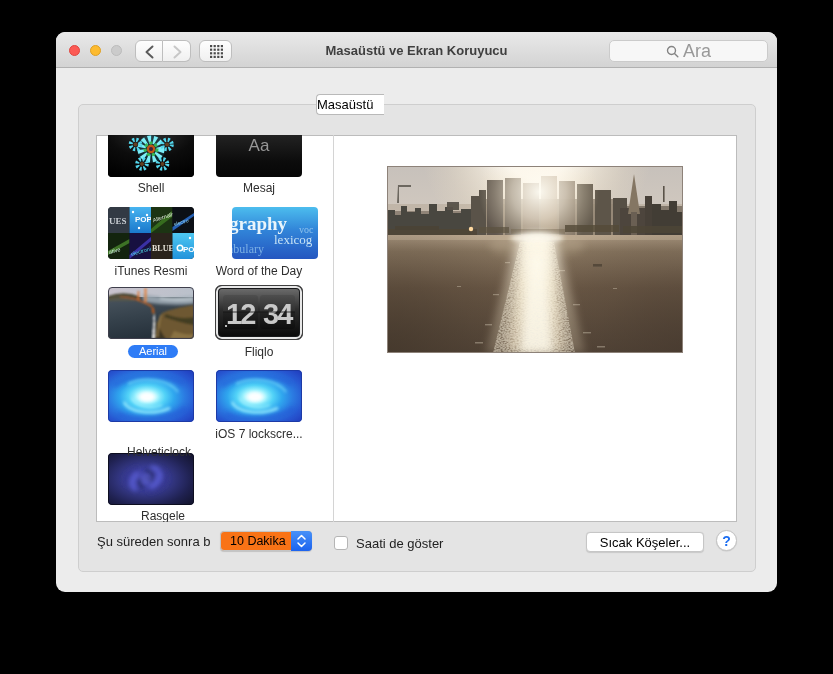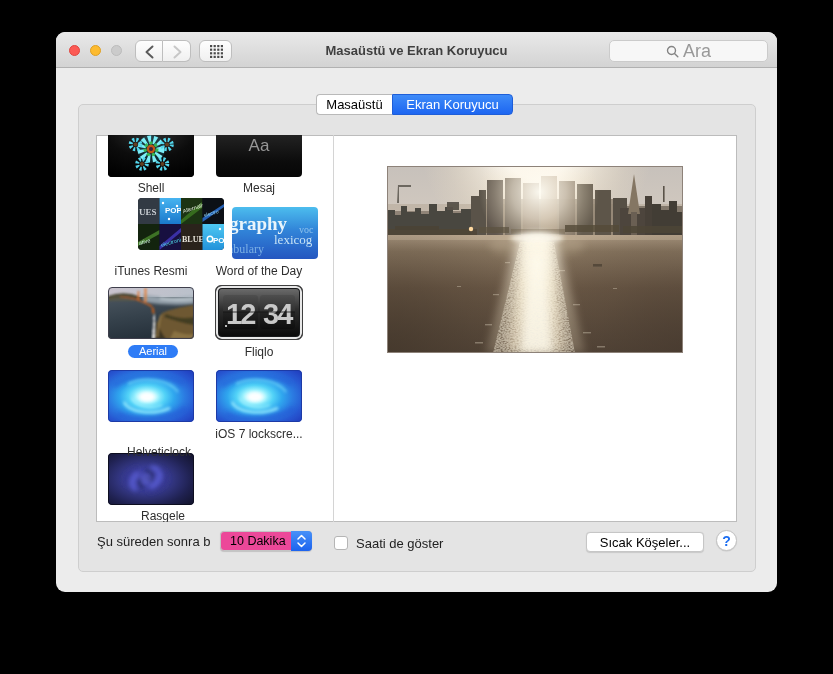--- a/index.html
+++ b/index.html
@@ -14,31 +14,31 @@
   #tl-g{left:55px;background:#cbcbcb;border:1px solid #bcbcbc;}
   .tbtn{position:absolute;top:8px;height:22px;background:linear-gradient(#fefefe,#f0f0f0);border:1px solid #bebebe;border-radius:6px;}
   #navback{left:79px;width:28px;border-top-right-radius:0;border-bottom-right-radius:0;}
   #navfwd{left:107px;width:28px;border-left:none;border-top-left-radius:0;border-bottom-left-radius:0;}
   #gridbtn{left:143px;width:33px;}
   #wtitle{position:absolute;left:0;top:0;width:721px;height:36px;text-align:center;line-height:37px;font-size:13px;font-weight:bold;color:#3f3f3f;}
   #search{position:absolute;left:553px;top:8px;width:159px;height:22px;background:#f7f7f7;border:1px solid #cbcbcb;border-radius:5px;color:#999;font-size:18px;}
   #search .inner{display:flex;align-items:center;justify-content:center;height:100%;gap:4px;}
   
   #tabs{position:absolute;left:260px;top:62px;height:21px;display:flex;font-size:13px;z-index:5;}
-  #tab1{width:76px;background:#fff;border:1px solid #b9b9b9;border-right:none;border-radius:4px 0 0 4px;color:#000;text-align:center;line-height:20px;}
+  #tab1{width:68px;background:#fff;border:1px solid #b9b9b9;border-right:none;border-radius:4px 0 0 4px;color:#000;line-height:20px;}
   #tab2{width:121px;background:linear-gradient(#3e8bf8,#1d66f1);border:1px solid #1e5ed8;border-radius:0 4px 4px 0;color:#fff;text-align:center;line-height:20px;}
   #groupbox{position:absolute;left:22px;top:72px;width:678px;height:468px;background:#e4e4e4;border:1px solid #cecece;border-radius:5px;}
   #whitepanel{position:absolute;left:40px;top:103px;width:641px;height:387px;background:#fff;border:1px solid #bcbcbc;overflow:hidden;}
   #divider{position:absolute;left:277px;top:103px;width:1px;height:387px;background:#d4d4d4;z-index:3;}
   
   .thumb{position:absolute;width:86px;height:52px;border-radius:4px;overflow:hidden;}
   .tlabel{position:absolute;font-size:12px;color:#2e2e2e;text-align:center;width:110px;}
   
   #lbl-sure{position:absolute;left:41px;top:502px;font-size:13px;color:#222;width:123px;overflow:hidden;white-space:nowrap;}
-  #dropdown{position:absolute;left:164px;top:499px;width:92px;height:20px;background:#ec4899;border:1px solid #c4c4c4;border-radius:4px;font-size:13px;color:#000;box-shadow:0 0.5px 1px rgba(0,0,0,.15);}
+  #dropdown{position:absolute;left:164px;top:499px;width:92px;height:20px;background:#f97316;border:1px solid #c4c4c4;border-radius:4px;font-size:13px;color:#000;box-shadow:0 0.5px 1px rgba(0,0,0,.15);}
   #dropdown .txt{position:absolute;left:9px;top:1px;line-height:17px;font-size:12.5px;}
   #dropdown .cap{position:absolute;right:-1px;top:-1px;width:21px;height:20px;background:linear-gradient(#4791f8,#1c63ee);border-radius:0 4px 4px 0;}
   #chk{position:absolute;left:278px;top:504px;width:14px;height:14px;background:#fff;border:1px solid #b5b5b5;border-radius:3px;}
   #lbl-chk{position:absolute;left:300px;top:504px;font-size:13px;color:#222;}
   .pushbtn{position:absolute;background:#fff;border:1px solid #c6c6c6;border-radius:4px;font-size:13px;color:#000;text-align:center;box-shadow:0 0.5px 1px rgba(0,0,0,.12);}
   #btn-options{left:378px;top:399px;width:204px;height:20px;line-height:19px;}
   #btn-corners{left:530px;top:500px;width:118px;height:20px;line-height:19px;}
   #helpbtn{position:absolute;left:660px;top:498px;width:21px;height:21px;border-radius:50%;background:#fff;border:1px solid #c2c2c2;color:#1c6ef2;font-size:14px;font-weight:bold;text-align:center;line-height:20px;box-shadow:0 0.5px 1px rgba(0,0,0,.12);}
   .pill{position:absolute;background:#2e7cf6;border-radius:7px;color:#fff;font-size:11px;text-align:center;}
 </style>
@@ -83,21 +83,20 @@
               <circle cx="5.5" cy="5.5" r="4" fill="none" stroke="#848484" stroke-width="1.4"></circle>
               <path d="M8.5 8.5 L11.8 11.8" stroke="#848484" stroke-width="1.4" stroke-linecap="round"></path>
             </svg>
             <span>Ara</span>
           </div>
         </div>
     </div>
     <div id="groupbox"></div>
     <div id="tabs">
         <div id="tab1">Masaüstü</div>
-        <div id="tab2">Ekran Koruyucu</div>
       </div>
     <div id="whitepanel"></div>
     <div id="divider"></div>
 
     <div id="thumbzone" style="position:absolute;left:40px;top:103px;width:641px;height:387px;overflow:hidden;">
 
       <div class="thumb" style="left:12px;top:-10px;background:#000;">
         <svg width="86" height="52">
           <defs>
             <radialGradient id="shbg" cx="50%" cy="10%" r="95%">
@@ -125,21 +124,21 @@
             <circle cx="54.5" cy="39" r="4.8" fill="none" stroke="#52d6ec" stroke-width="4" stroke-dasharray="2 1.8"></circle>
             <circle cx="54.5" cy="39" r="2" fill="#634022"></circle>
           </g>
         </svg>
       </div>
 
       <div class="thumb" style="left:120px;top:-10px;background:linear-gradient(#2b2b2b,#0c0c0c 70%,#060606);color:#969696;font-size:17px;text-align:center;">
         <div style="margin-top:11px;">Aa</div>
       </div>
 
-      <div class="thumb" style="left:12px;top:63px;margin-left:30px;">
+      <div class="thumb" style="left:12px;top:72px;">
         <svg width="86" height="52">
           <defs>
             <linearGradient id="pop" x1="0" y1="0" x2="0" y2="1">
                 <stop offset="0%" stop-color="#47b4f0"></stop>
                 <stop offset="100%" stop-color="#1a78cc"></stop>
               </linearGradient>
             <linearGradient id="cy2" x1="0" y1="0" x2="0" y2="1">
                 <stop offset="0%" stop-color="#4ec8f2"></stop>
                 <stop offset="100%" stop-color="#2292da"></stop>
               </linearGradient>

